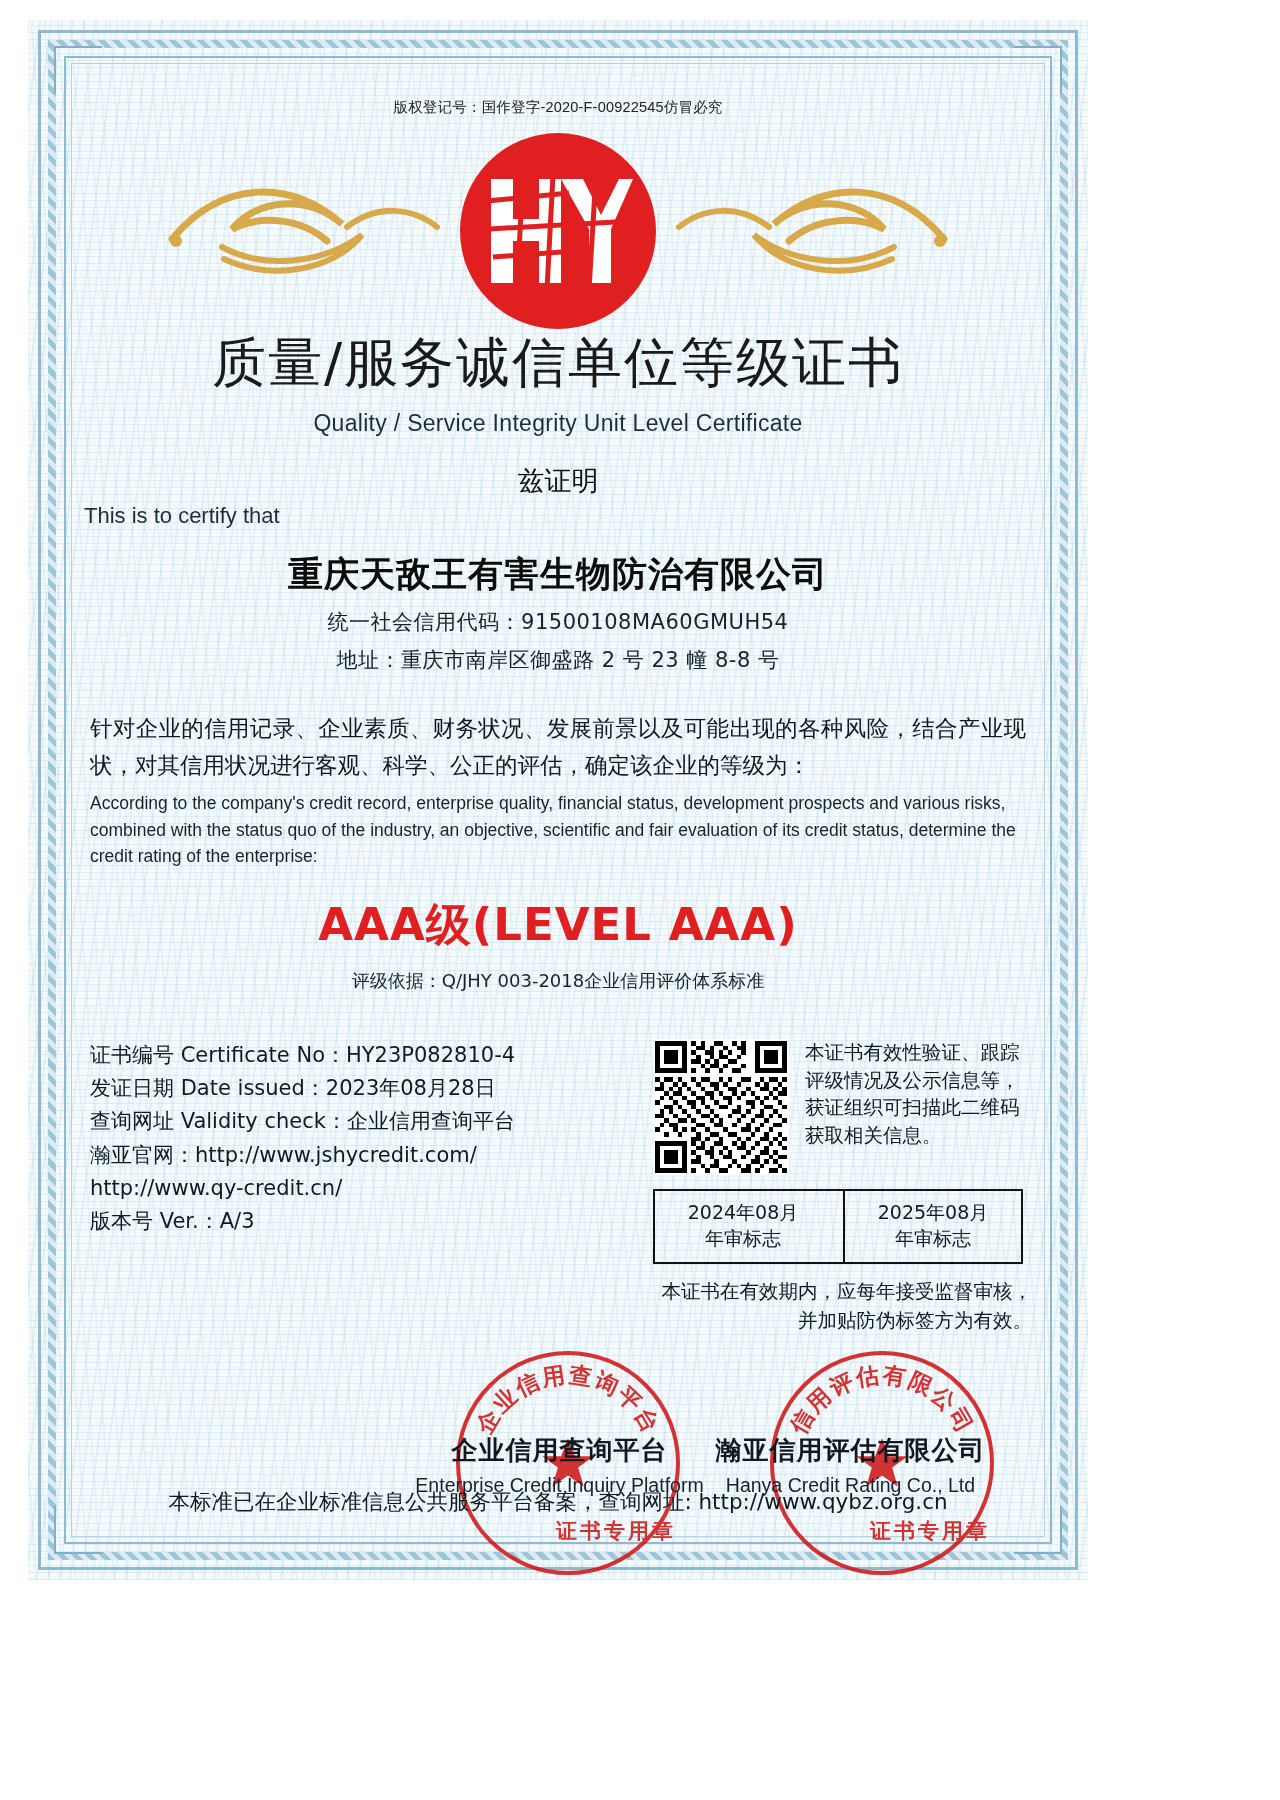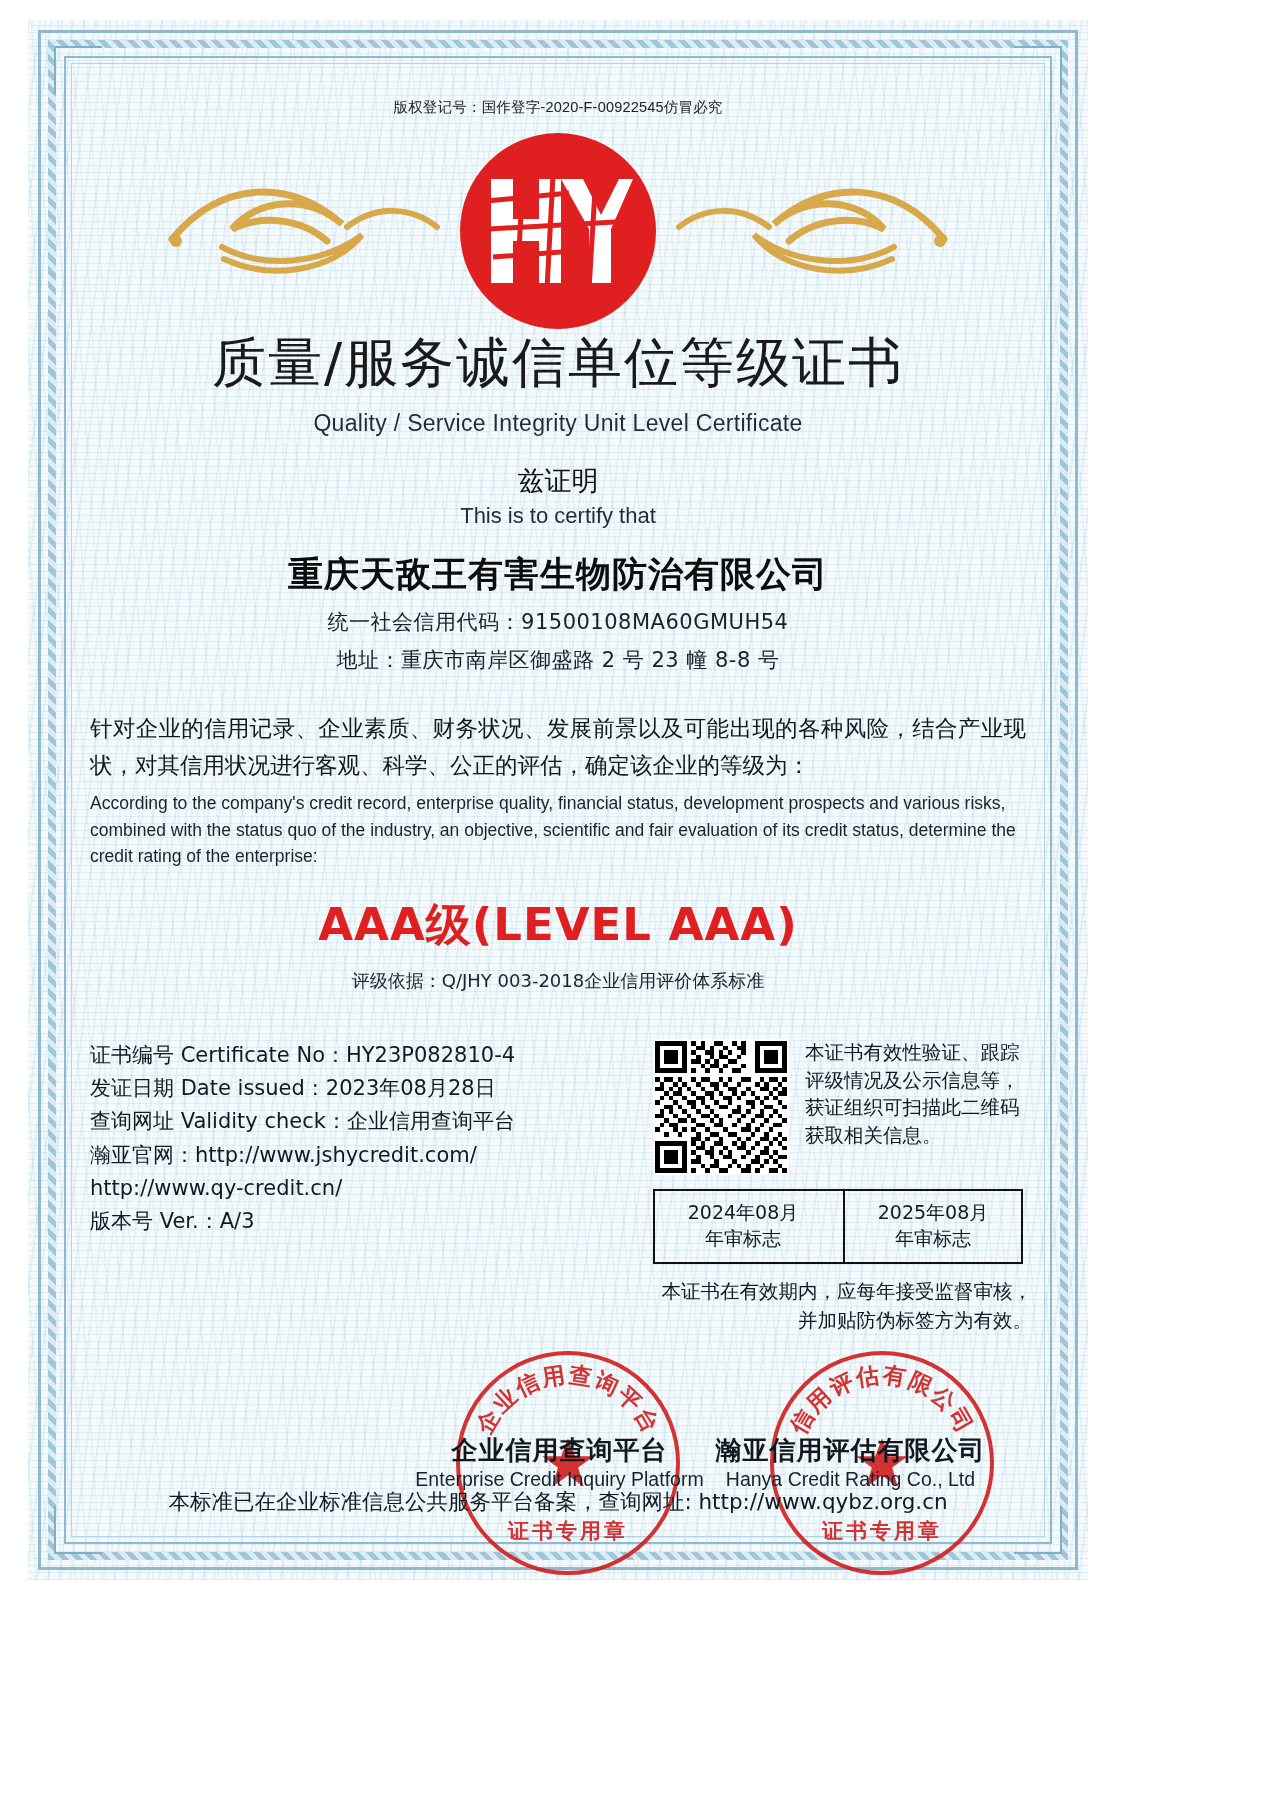--- a/index.html
+++ b/index.html
@@ -149,21 +149,21 @@
     letter-spacing: 0.3px;
   }
   .certify-cn {
     text-align: center;
     font-size: 27px;
     color: #111;
     margin-top: 26px;
     font-family: "DejaVu Sans", sans-serif;
   }
   .certify-en {
-    text-align: center;
+    text-align: left;
     font-size: 22px;
     color: #1f2d3a;
     margin-top: 4px;
   }
   .company-cn {
     text-align: center;
     font-size: 35px;
     font-weight: bold;
     color: #0d0d0d;
     margin-top: 22px;
@@ -323,21 +323,21 @@
     font-size: 23px;
     font-family: "DejaVu Sans", sans-serif;
     font-weight: bold;
     letter-spacing: 2px;
   }
   .seal-bottom {
     position: absolute;
     left: 0;
     bottom: 26px;
     width: 216px;
-    text-align: center;
+    text-align: right;
     color: #d01818;
     font-size: 21px;
     font-weight: bold;
     letter-spacing: 3px;
     font-family: Liberation Serif, serif;
   }
   .sign-names {
     position: absolute;
     left: 0;
     right: 0;
@@ -350,20 +350,21 @@
   .sign-cn {
     font-size: 26px;
     font-weight: bold;
     color: #10191f;
     letter-spacing: 1px;
     font-family: "DejaVu Sans", sans-serif;
   }
   .sign-en {
     font-size: 19.5px;
     color: #16222c;
+    margin-top: 6px;
   }
 
   .footer-note {
     position: absolute;
     left: 0; right: 0;
     bottom: 8px;
     text-align: center;
     font-size: 21.5px;
     color: #0f1b23;
     font-family: "DejaVu Sans", sans-serif;

